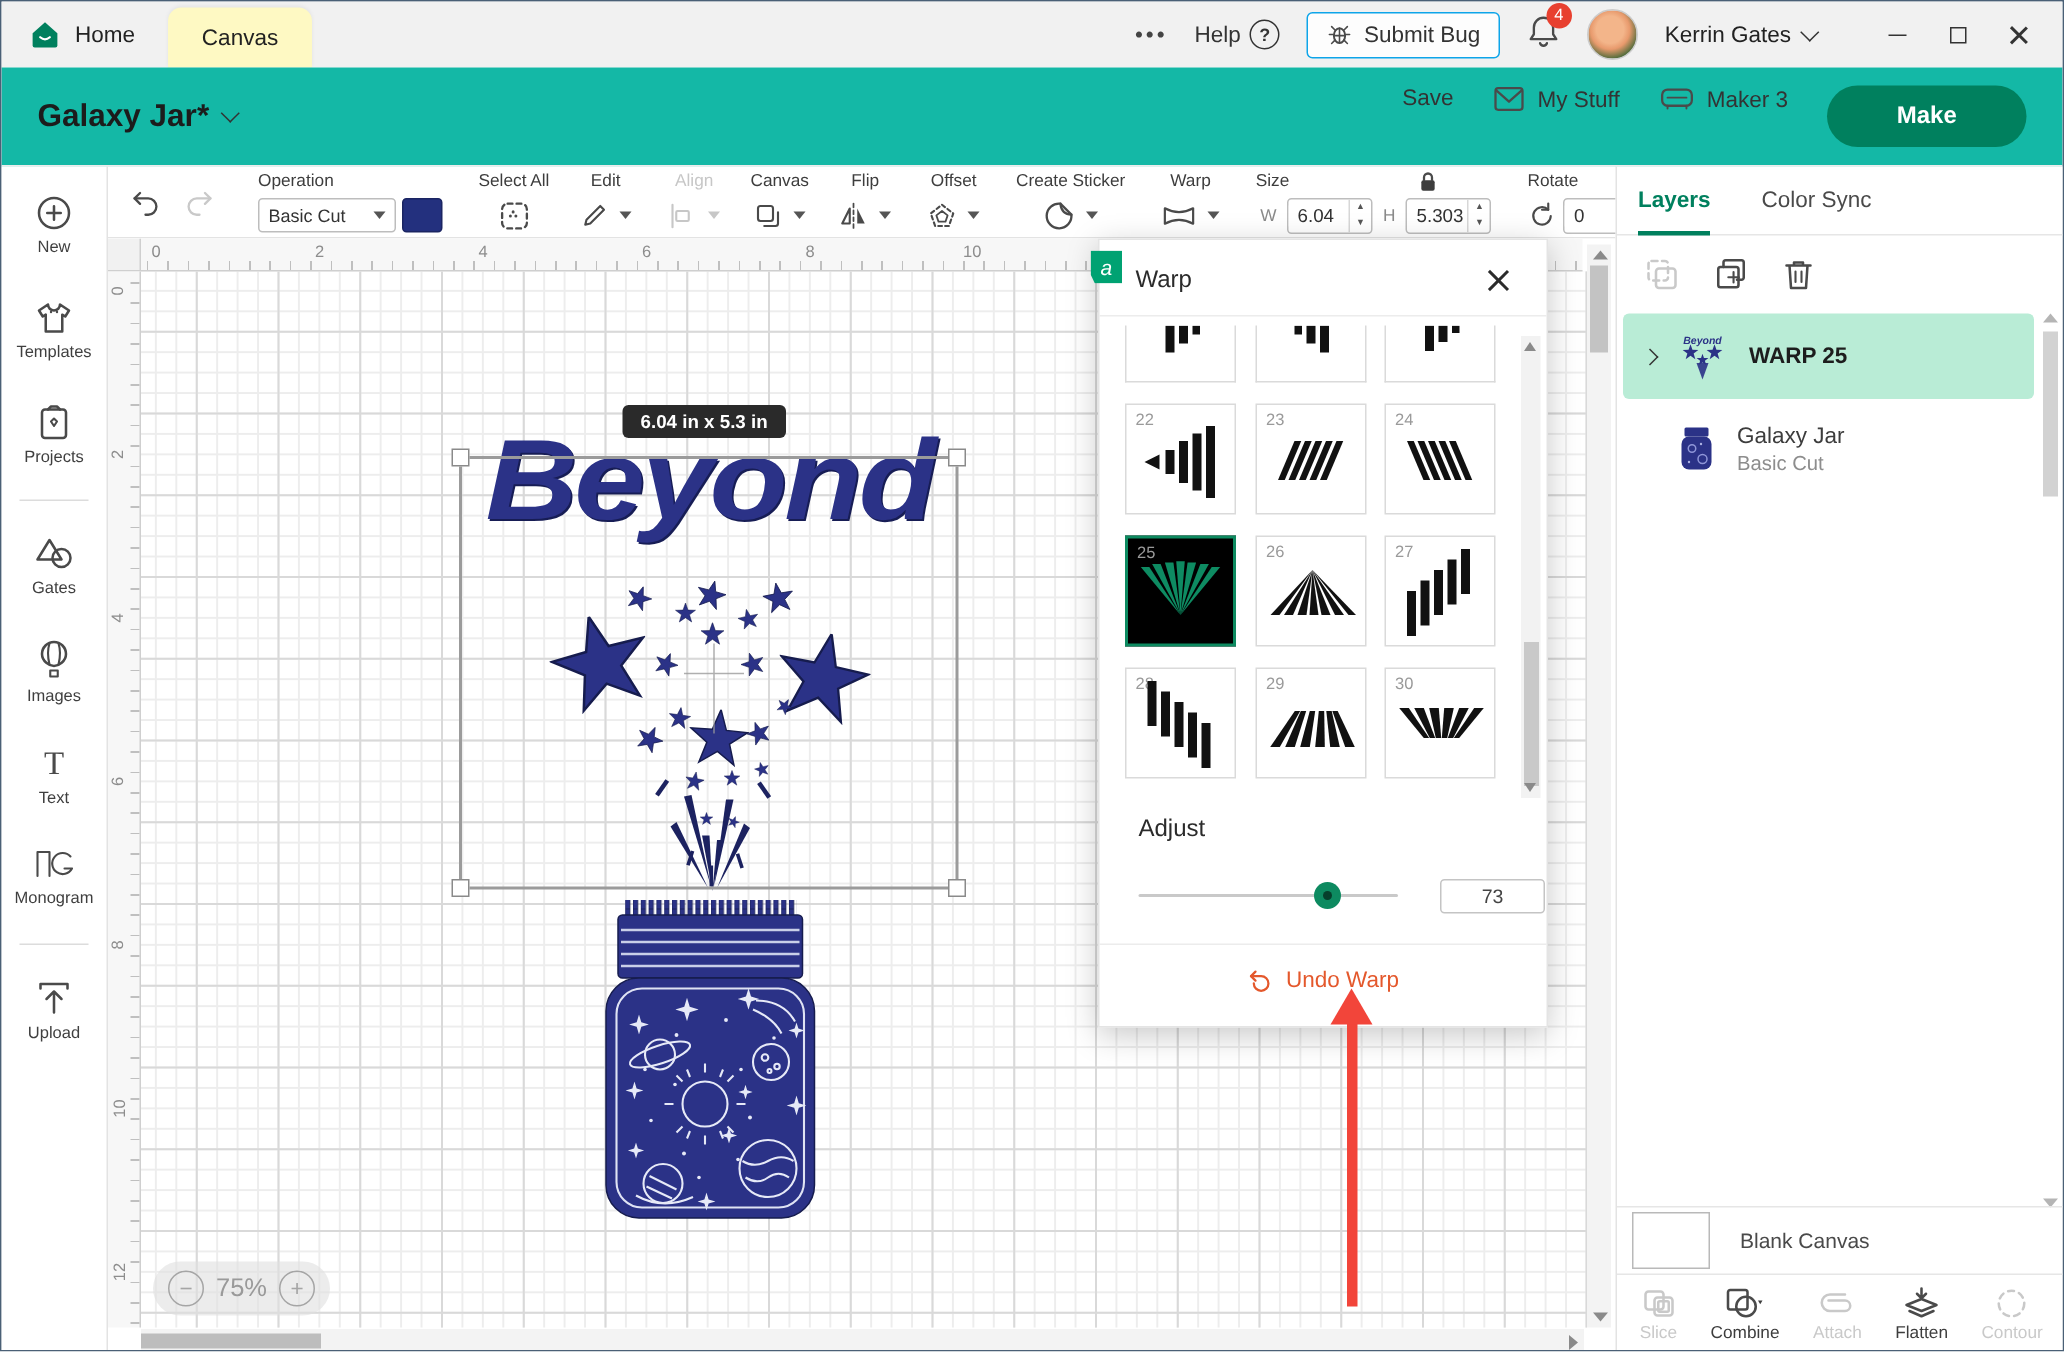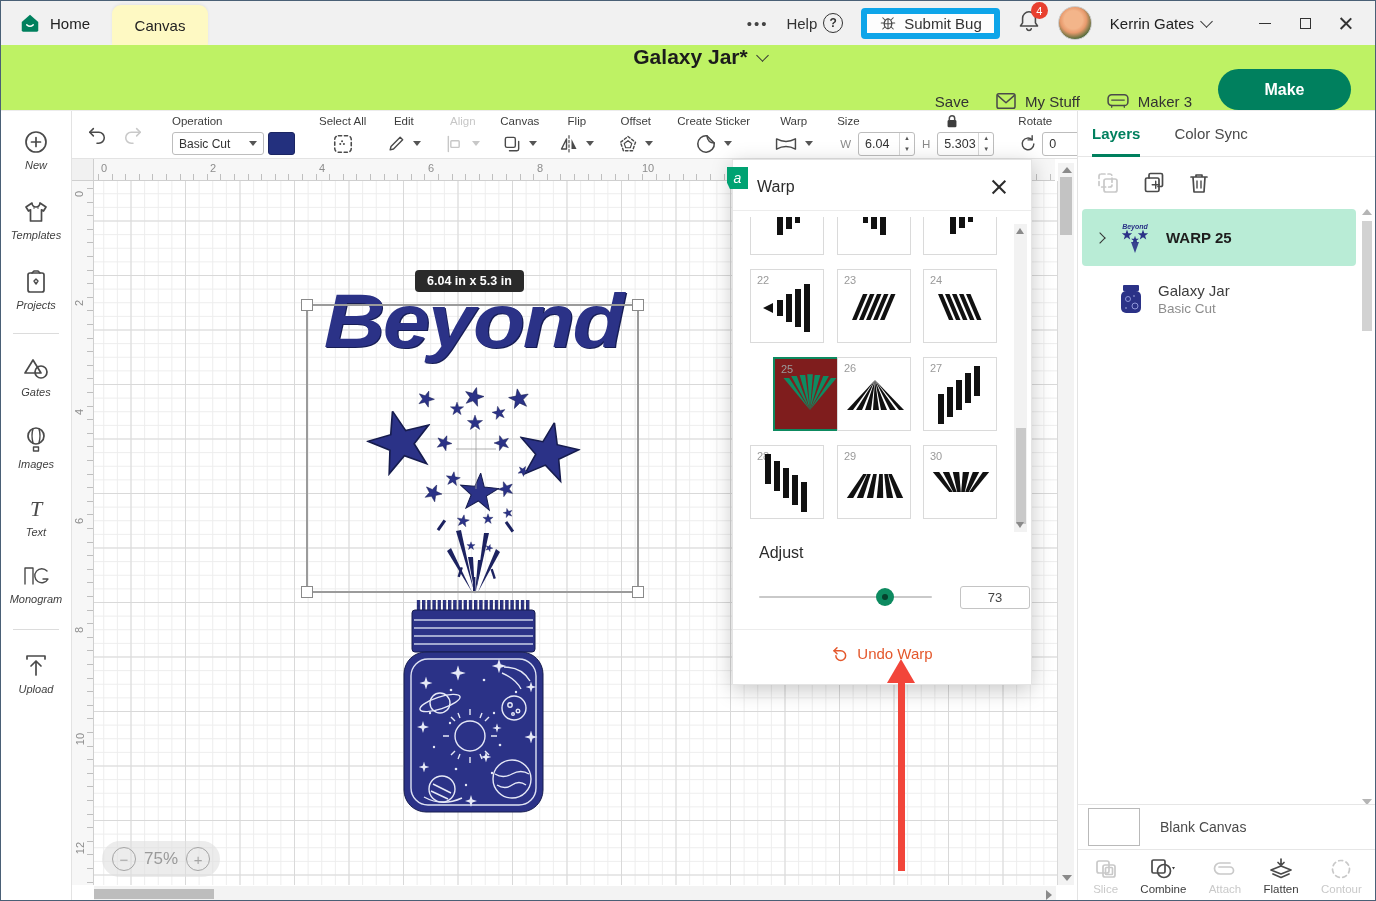--- a/index.html
+++ b/index.html
@@ -13,42 +13,42 @@
   .tab-home { display:flex; align-items:center; gap:9px; padding:0 22px 0 18px; height:40px;
               font-size:15px; color:#222; cursor:pointer; }
   .tab-canvas { display:flex; align-items:center; justify-content:center; height:40px; margin-top:4px;
                width:96px; background:#fef9c3; border-radius:9px 9px 0 0; font-size:15px; color:#222;
                box-shadow:0 -1px 3px rgba(0,0,0,.06); }
   .tb-right { margin-left:auto; display:flex; align-items:center; gap:18px; padding-right:10px; }
   .ellipsis { font-size:15px; color:#444; letter-spacing:2px; cursor:pointer; }
   .help { display:flex; align-items:center; gap:6px; font-size:15px; color:#333; cursor:pointer; }
   .qmark { width:20px; height:20px; border:1.6px solid #333; border-radius:50%; display:flex;
            align-items:center; justify-content:center; font-size:12px; font-weight:bold; color:#333; }
-  .submitbug { display:flex; align-items:center; gap:7px; border:6px solid #0ea5e9; background:#fdfdfd;
+  .submitbug { display:flex; align-items:center; gap:7px; border:1px solid #0ea5e9; background:#fdfdfd;
                border-radius:4px; height:31px; padding:0 12px; font-size:15px; color:#333; cursor:pointer; }
   .bell-wrap { position:relative; cursor:pointer; }
   .badge { position:absolute; top:-7px; right:-8px; background:#e8402f; color:#fff; font-size:11px;
            min-width:17px; height:17px; border-radius:9px; display:flex; align-items:center; justify-content:center; }
   .avatar { width:34px; height:34px; border-radius:50%;
             background:radial-gradient(circle at 45% 40%, #f3b58a 0 35%, #e89a6d 50%, #4e6b3a 75%); border:1px solid #ccc; }
   .username { font-size:15px; color:#222; display:flex; align-items:center; gap:8px; cursor:pointer; }
   .winctrl { display:flex; align-items:center; gap:0; margin-left:16px; }
   .wbtn { width:40px; height:34px; display:flex; align-items:center; justify-content:center; cursor:pointer; }
   .wmin { width:12px; height:0; border-top:1.5px solid #333; }
   .wmax { width:11px; height:11px; border:1.5px solid #333; }
   .wcls { position:relative; width:13px; height:13px; }
   .wcls:before,.wcls:after{content:""; position:absolute; left:6px; top:-1px; width:1.6px; height:15px; background:#333;}
   .wcls:before{transform:rotate(45deg);} .wcls:after{transform:rotate(-45deg);}
 
   
-  .header { position:absolute; left:0; top:44px; width:100%; height:66px; background:#bef264;
-            display:flex; align-items:center; border-bottom:1px solid #ececec;flex-direction:column; }
+  .header { position:absolute; left:0; top:44px; width:100%; height:66px; background:#14b8a6;
+            display:flex; align-items:center; border-bottom:1px solid #ececec; }
   .doc-title { display:flex; align-items:center; gap:10px; padding-left:24px; font-size:21px;
                font-weight:bold; color:#1c1c1c; cursor:pointer; }
-  .hdr-right { margin-left:auto; display:flex; align-items:flex-end; gap:26px; padding-right:24px; }
+  .hdr-right { margin-left:auto; display:flex; align-items:flex-start; gap:26px; padding-right:24px; }
   .hdr-link { display:flex; align-items:center; gap:8px; font-size:15px; color:#333; cursor:pointer; }
   .make-btn { width:133px; height:41px; border-radius:21px; background:#00805E; color:#fff; border:none;
               font-size:16px; font-weight:bold; cursor:pointer; font-family:"Liberation Sans",sans-serif; }
   .chev { width:9px; height:9px; border-right:1.8px solid #333; border-bottom:1.8px solid #333;
           transform:rotate(45deg); margin-top:-4px; }
 
   
   .edit-toolbar { position:absolute; left:71px; top:110px; width:1005px; height:48px; background:#fff;
                   border-bottom:1px solid #e3e3e3; display:flex; align-items:stretch; font-size:11.5px; color:#3d3d3d; }
   .tgroup { display:flex; flex-direction:column; align-items:center; justify-content:flex-start;
@@ -67,21 +67,21 @@
   .numbox input { width:40px; border:none; outline:none; font-size:12.5px; color:#333; padding-left:6px;
                   font-family:"Liberation Sans",sans-serif; }
   .spin { display:flex; flex-direction:column; border-left:1px solid #d7d7d7; width:15px; }
   .spin span { height:11px; display:flex; align-items:center; justify-content:center; font-size:6px; color:#555; cursor:pointer; }
   .wh-letter { font-size:11.5px; color:#8a8a8a; margin:0 3px; }
 
   
   .sidebar { position:absolute; left:0; top:110px; width:71px; height:791px; background:#fff;
              border-right:1px solid #e3e3e3; }
   .side-item { position:absolute; left:0; width:70px; display:flex; flex-direction:column; align-items:center;
-               gap:4px; cursor:pointer; color:#3f3f3f;font-style:italic; }
+               gap:4px; cursor:pointer; color:#3f3f3f; }
   .side-item .slabel { font-size:11px; color:#3f3f3f; }
   .side-div { position:absolute; left:12px; width:46px; border-top:1px solid #dcdcdc; }
 
   
   .canvas-wrap { position:absolute; left:71px; top:158px; width:1005px; height:743px; background:#fff; overflow:hidden; }
   .ruler-top { position:absolute; left:22px; top:0; width:961px; height:22px; background:#f7f7f7;
                border-bottom:1px solid #cfcfcf; }
   .ruler-left { position:absolute; left:0; top:22px; width:22px; height:704px; background:#f7f7f7;
                 border-right:1px solid #cfcfcf; }
   .ruler-corner { position:absolute; left:0; top:0; width:22px; height:22px; background:#f1f1f1;
@@ -123,21 +123,21 @@
             clip-path:polygon(0 0,100% 0,100% 100%,14% 100%,0 72%); }
   .wd-head { display:flex; align-items:center; justify-content:space-between; padding:18px 24px 14px; }
   .wd-title { font-size:16px; color:#2b2b2b; }
   .wd-close { position:relative; width:16px; height:16px; cursor:pointer; }
   .wd-close:before,.wd-close:after{content:""; position:absolute; left:7px; top:-1px; width:1.8px; height:18px; background:#2b2b2b;}
   .wd-close:before{transform:rotate(45deg);} .wd-close:after{transform:rotate(-45deg);}
   .wd-div { border-top:1px solid #ececec; }
   .wcell { position:absolute; width:74px; height:74px; border:1px solid #dadada; background:#fff; cursor:pointer; }
   .wcell svg { position:absolute; left:0; top:0; }
   .wcell.partial { height:38px; overflow:hidden; border-top:none; }
-  .wcell.sel { background:#7f1d1d; border:2px solid #0D8A60;margin-left:23px; }
+  .wcell.sel { background:#000000; border:2px solid #0D8A60; }
   .wnum { position:absolute; top:4px; left:6px; font-size:11px; color:#9a9a9a; }
   .wd-scroll { position:absolute; right:4px; top:64px; width:13px; height:308px; background:#f2f2f2; }
   .wd-scroll .thumb { position:absolute; left:1.5px; top:204px; width:10px; height:96px; background:#c9c9c9; }
   .adjust-label { position:absolute; left:26px; top:384px; font-size:16px; color:#2b2b2b; }
   .slider-track { position:absolute; left:26px; top:436px; width:173px; height:2px; background:#c9c9c9; border-radius:1px; }
   .slider-thumb { position:absolute; top:-8px; width:18px; height:18px; border-radius:50%; background:#0D8A60; cursor:pointer; }
   .slider-thumb:after { content:""; position:absolute; left:6px; top:6px; width:6px; height:6px; border-radius:50%; background:#06402c; }
   .adjust-box { position:absolute; left:227px; top:426px; width:70px; height:23px; border:1px solid #c4c4c4;
                 border-radius:3px; display:flex; align-items:center; justify-content:center; font-size:13px; color:#444; }
   .wd-div2 { position:absolute; left:0; top:469px; width:100%; border-top:1px solid #ececec; }

